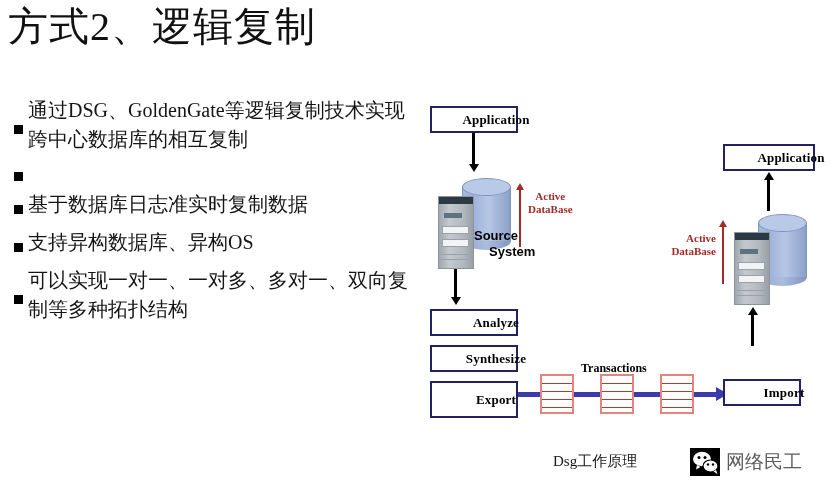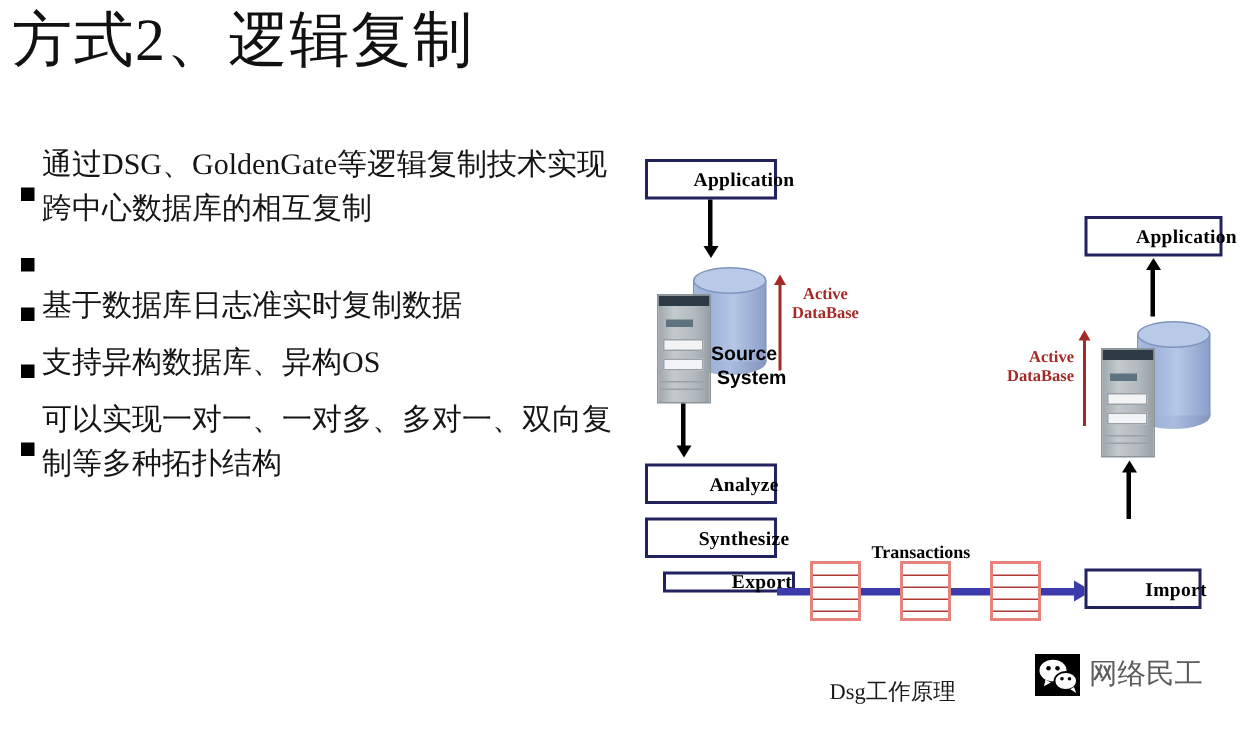--- a/index.html
+++ b/index.html
@@ -245,23 +245,23 @@
     left: 553px;
     top: 452px;
     font-family: "Liberation Serif", "DejaVu Serif", serif;
     font-size: 15px;
     color: #1a1a1a;
     white-space: nowrap;
   }
   #watermark {
     position: absolute;
     left: 690px;
-    top: 436px;
+    top: 448px;
     display: flex;
-    align-items: flex-start;
+    align-items: center;
   }
   #watermark-logo {
     width: 30px;
     height: 28px;
     background: #000000;
     position: relative;
     flex: 0 0 30px;
   }
   #watermark-text {
     margin-left: 6px;
@@ -314,35 +314,35 @@
   <div class="dg server" style="left:20px; top:110px; width:36px; height:73px;">
     <div class="server-top-strip"></div>
     <div class="server-vent" style="top:16px;"></div>
     <div class="server-bay" style="top:29px;"></div>
     <div class="server-bay" style="top:42px;"></div>
     <div class="server-line" style="top:57px;"></div>
     <div class="server-line" style="top:62px;"></div>
   </div>
 
   <div class="dg source-label" style="left:56px; top:142px;">Source</div>
-  <div class="dg source-label" style="left:60px; top:158px;">System</div>
+  <div class="dg source-label" style="left:71px; top:158px;">System</div>
 
   <div class="dg arrow-v-red" style="left:101px; top:103px; width:2px; height:58px;"></div>
   <div class="dg arrow-head-up-red" style="left:98px; top:97px;"></div>
   <div class="dg active-db-label" style="left:110px; top:104px;">
     <div>Active</div>
     <div>DataBase</div>
   </div>
 
   <div class="dg arrow-v" style="left:36px; top:183px; width:3px; height:30px;"></div>
   <div class="dg arrow-head-down" style="left:33px; top:211px;"></div>
 
   <div class="dg proc-box" style="left:12px; top:223px; width:88px; height:27px;">Analyze</div>
   <div class="dg proc-box" style="left:12px; top:259px; width:88px; height:27px;">Synthesize</div>
-  <div class="dg proc-box" style="left:12px; top:295px; width:88px; height:14px;margin-left:12px;">Export</div>
+  <div class="dg proc-box" style="left:12px; top:295px; width:88px; height:37px;">Export</div>
 
   <div class="dg trans-label" style="left:163px; top:275px;">Transactions</div>
 
   <div class="dg trans-line" style="left:100px; top:306px; width:200px;"></div>
   <div class="dg trans-arrow-head" style="left:298px; top:301px;"></div>
 
   <div class="dg trans-box" style="left:122px; top:288px; width:34px; height:40px;">
     <i style="top:7px;"></i>
       <i style="top:15px;"></i>
       <i style="top:23px;"></i>

